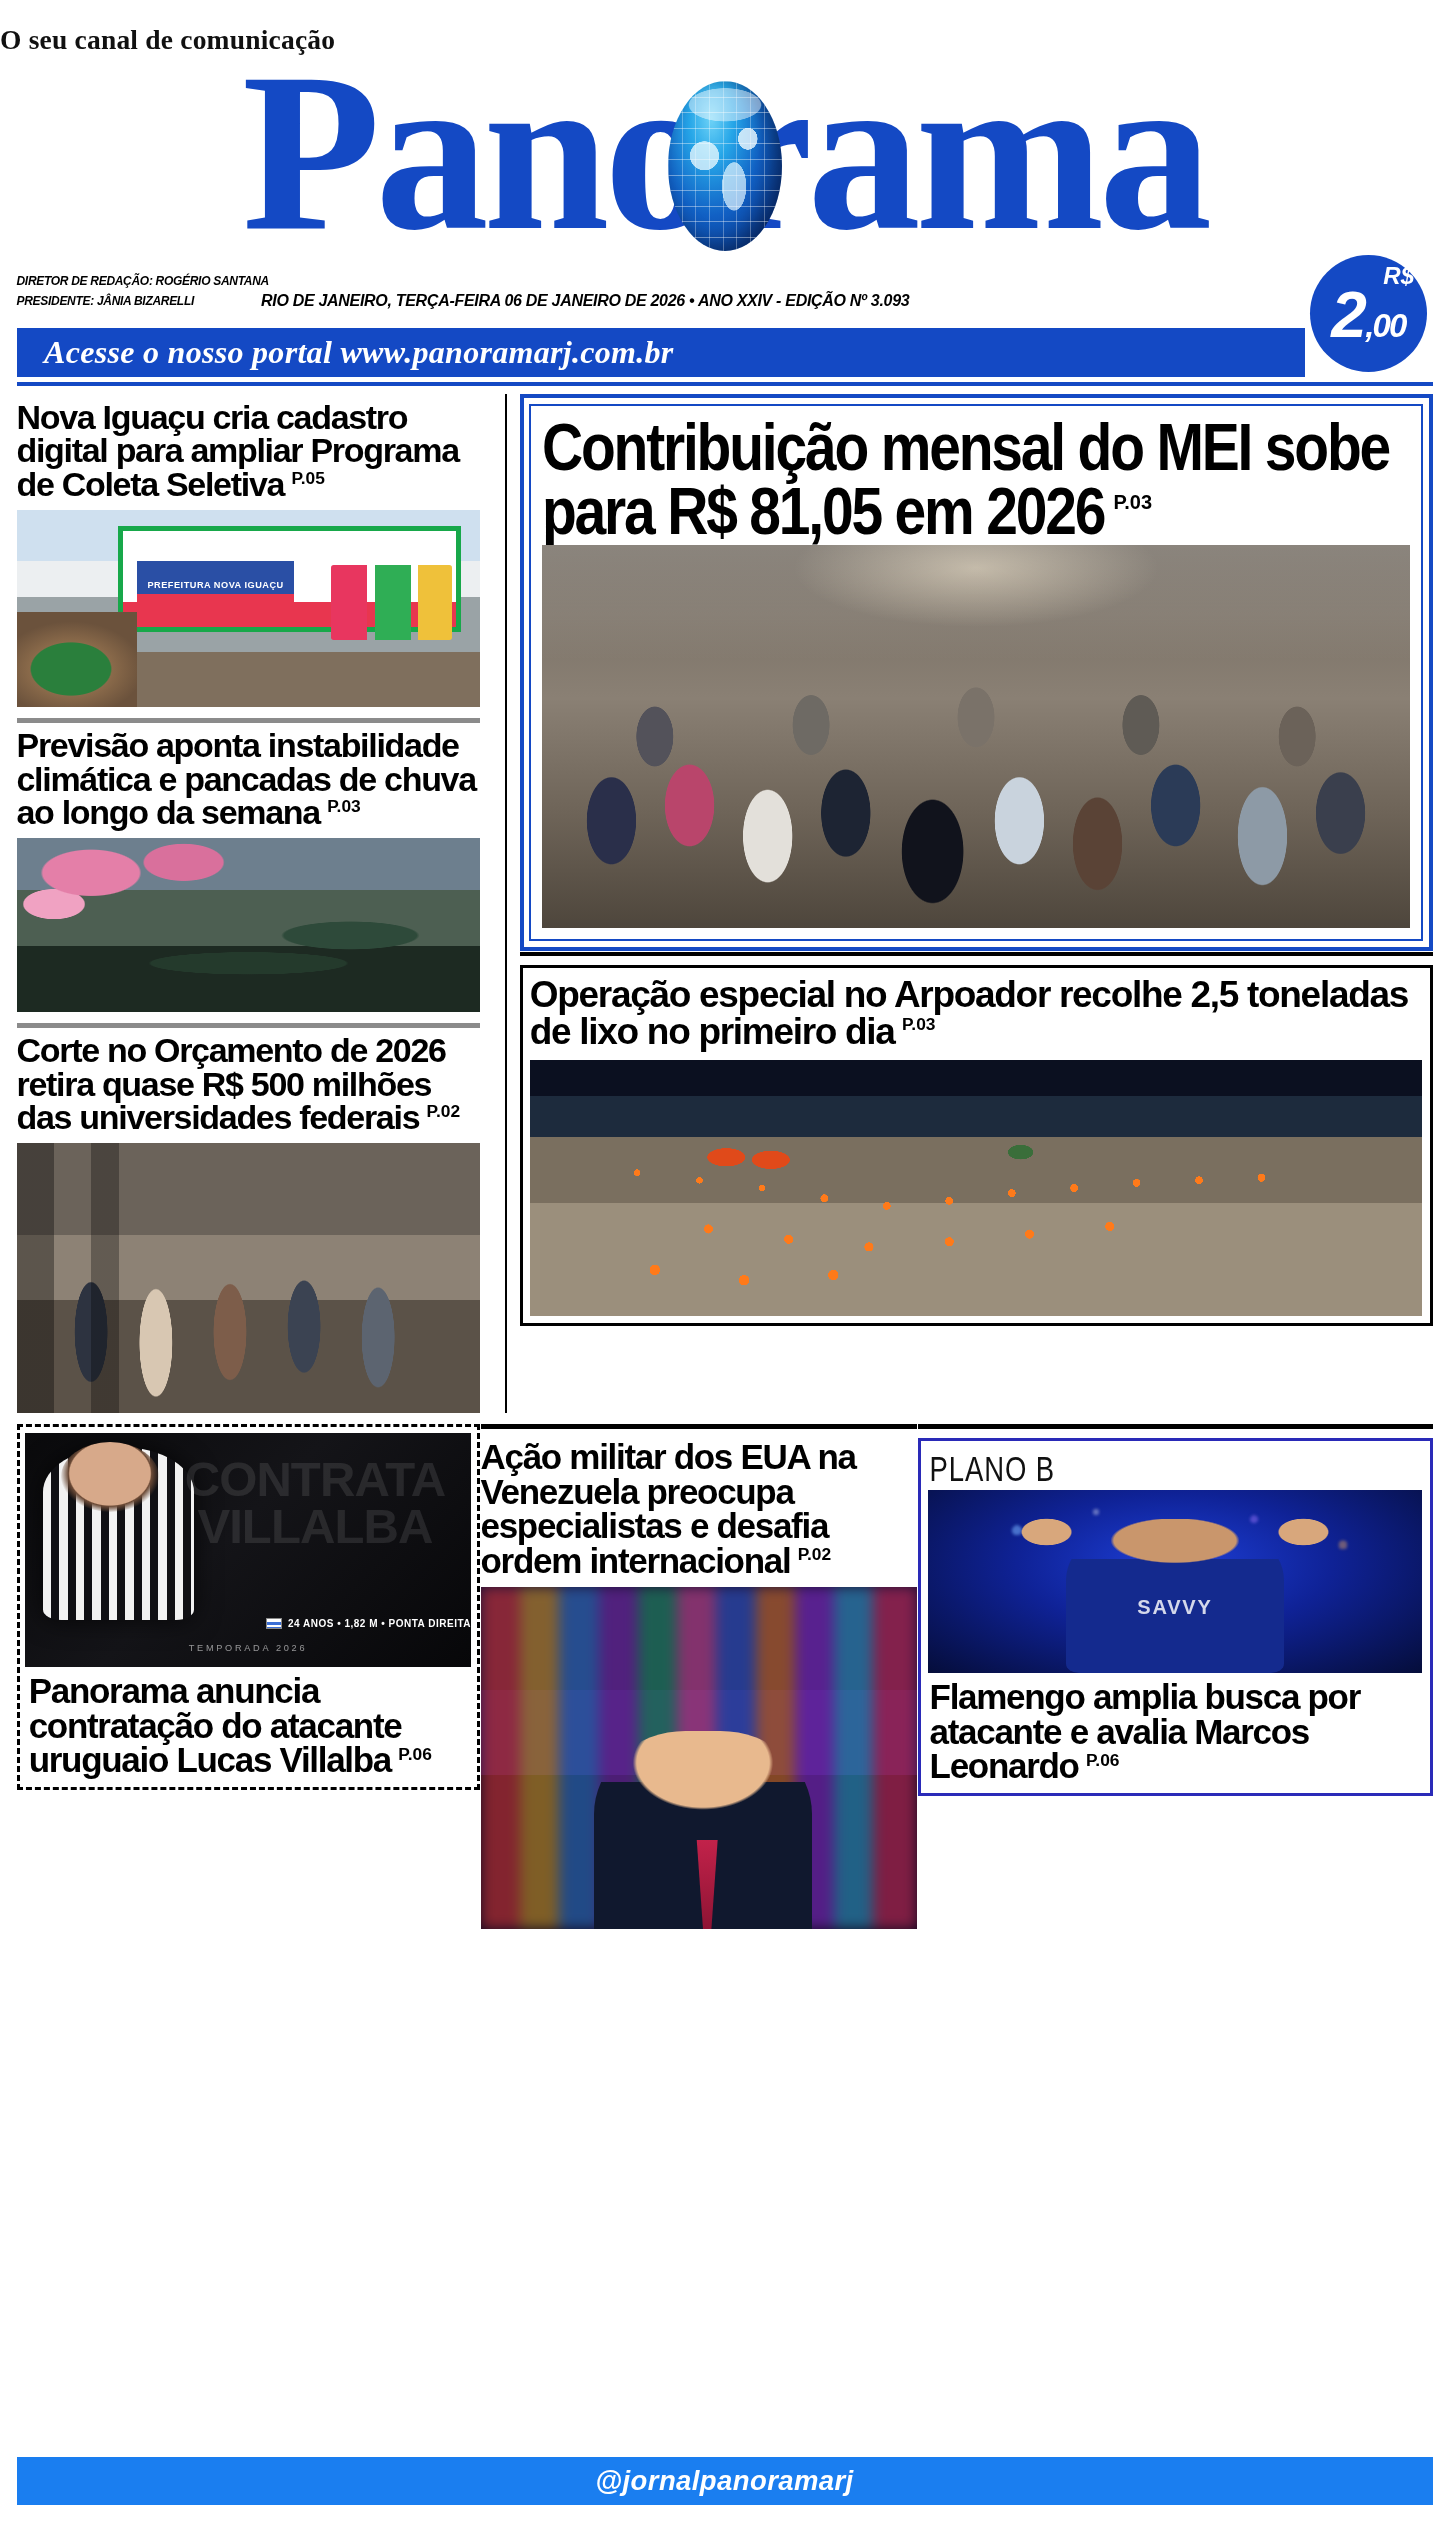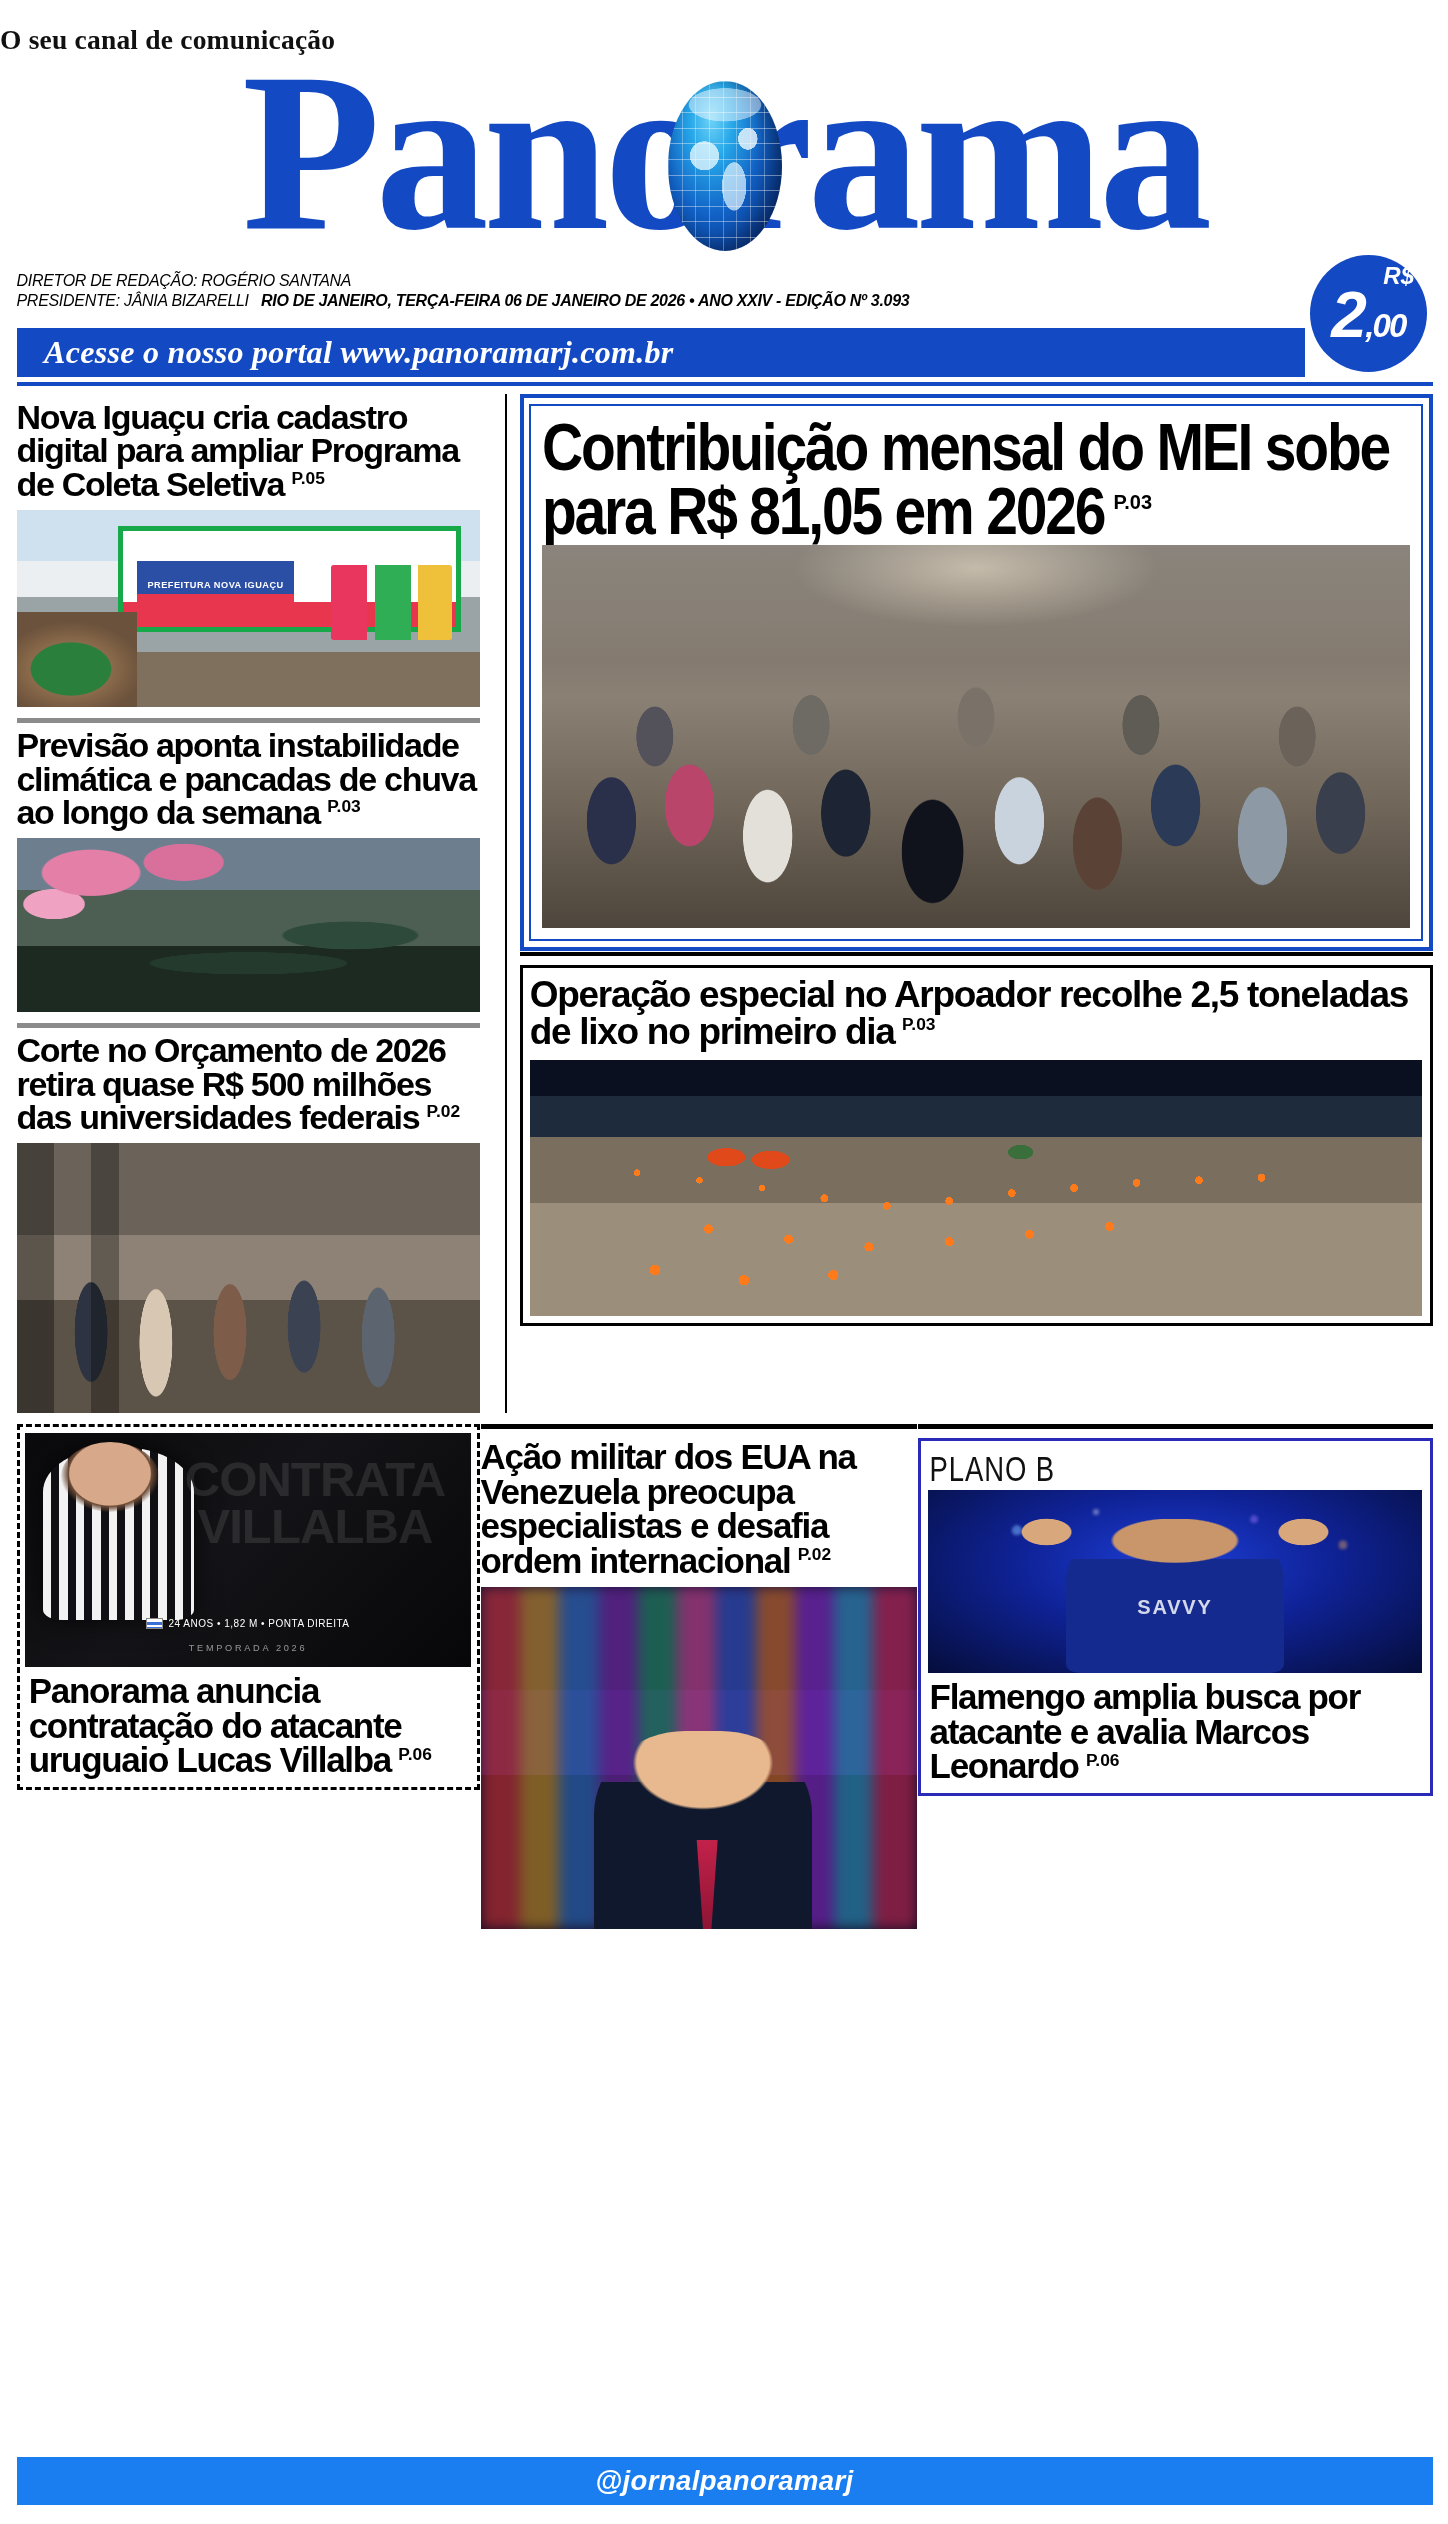--- a/index.html
+++ b/index.html
@@ -46,21 +46,21 @@
     content:"";position:absolute;inset:0;
     background:
       repeating-linear-gradient(to bottom, rgba(255,255,255,.40) 0 0.9px, transparent 0.9px 15.6px),
       repeating-linear-gradient(to right,  rgba(255,255,255,.30) 0 0.9px, transparent 0.9px 13.7px);
   }
 
   
   .infobar{position:relative;height:53px;padding:0 16.5px;box-sizing:border-box;}
   .credits{
     position:absolute;left:16.5px;top:-3.7px;
-    font-size:16px;font-weight:normal;font-style:italic;color:#000;line-height:20px;
+    font-size:12px;font-weight:bold;font-style:italic;color:#000;line-height:20px;
     letter-spacing:-0.3px;
   }
   .edition{
     position:absolute;left:261px;top:16.5px;
     font-size:16px;font-weight:bold;font-style:italic;color:#000;letter-spacing:-0.3px;
   }
   .price{
     position:absolute;right:22px;top:-20px;width:117px;height:117px;border-radius:50%;
     background:#1449c4;color:#fff;text-align:center;z-index:6;
   }
@@ -237,22 +237,22 @@
   .villalba:after{
     content:"";position:absolute;left:8%;top:4%;width:22%;height:30%;
     background:radial-gradient(ellipse at 50% 45%, #d7a98a 0 58%, #6b4a36 60%, transparent 72%);
     border-radius:50%;
   }
   .ghost-text{
     position:absolute;right:2%;top:10%;width:66%;text-align:center;
     font-size:49px;font-weight:bold;color:rgba(255,255,255,.10);line-height:.95;letter-spacing:-0.9px;
   }
   .card-meta{
-    position:absolute;left:0;bottom:16%;width:100%;text-align:center;
-    color:#fff;font-size:10px;font-weight:normal;letter-spacing:0.5px;
+    position:absolute;left:0;bottom:16%;width:100%;text-align:right;
+    color:#fff;font-size:10px;font-weight:bold;letter-spacing:0.5px;
   }
   .card-meta .flag{
     display:inline-block;width:16.5px;height:11px;margin-right:5.5px;vertical-align:-1.8px;
     background:repeating-linear-gradient(180deg,#fff 0 2.7px,#3b6fd6 2.7px 5.5px);
     border:0.9px solid #888;box-sizing:border-box;
   }
   .card-season{
     position:absolute;left:0;bottom:6%;width:100%;text-align:center;
     color:rgba(255,255,255,.55);font-size:9.2px;letter-spacing:2.7px;
   }

